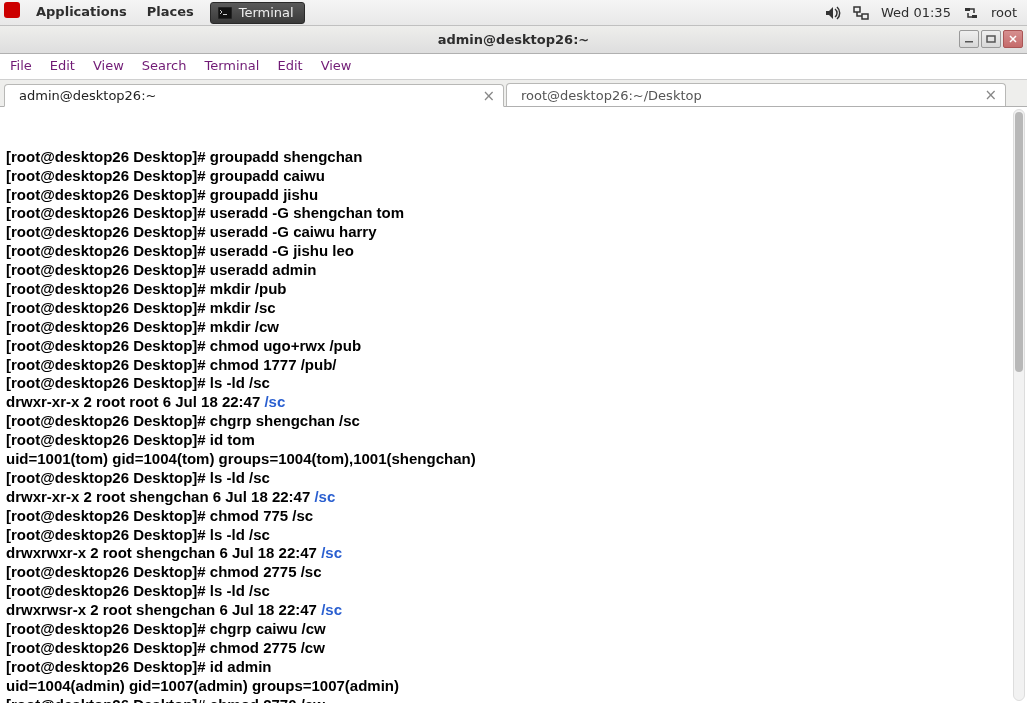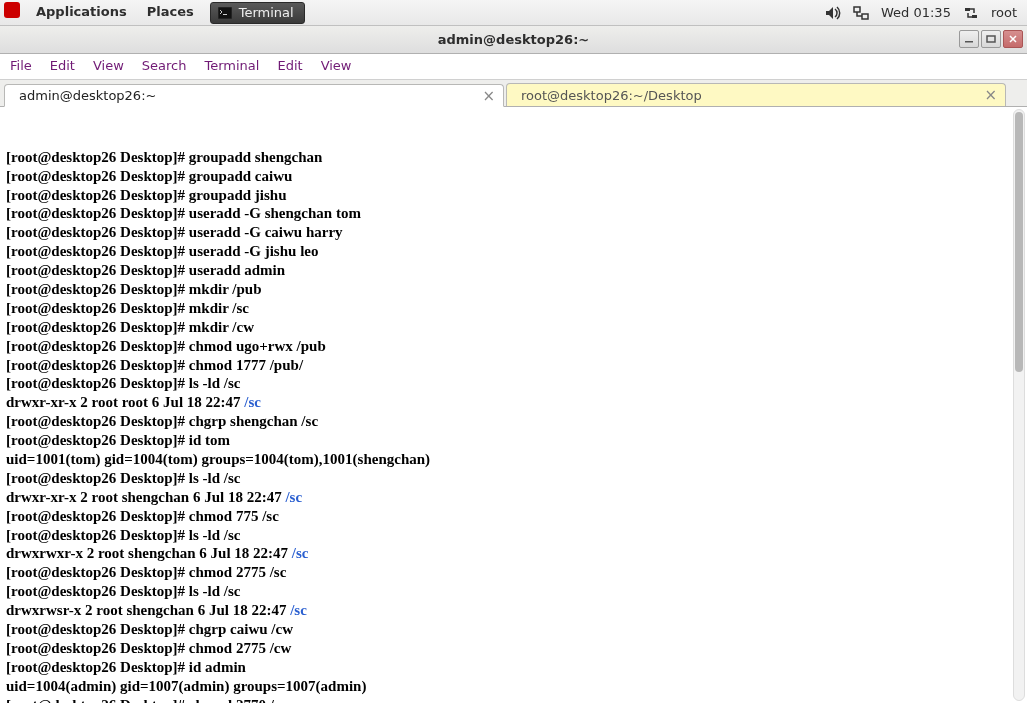--- a/index.html
+++ b/index.html
@@ -60,38 +60,38 @@
       background:#eeeeec;
       height:28px;
       border-top:1px solid #d0d0d0;
       border-bottom:1px solid #b0b0b0;
       padding-top:3px;
       padding-left:4px;
     }
     .tab {
       display:flex; align-items:center; justify-content:space-between;
       flex:1; max-width:500px;
-      background:#fef9c3;
+      background:#ffffff;
       border:1px solid #b8b8b6;
       border-bottom:none;
       border-radius:4px 4px 0 0;
       padding:0 8px 0 14px;
       color:#555;
       cursor:pointer;
       margin-right:2px;
     }
     .tab.active {
       background:#fff;
       color:#222;
       position:relative; top:1px;
       border-bottom:1px solid #fff;
     }
     .tab-close { color:#888; font-size:15px; font-weight:400; cursor:pointer; }
     .terminal-body {
-      font-family: Liberation Serif, serif;
+      font-family: Liberation Sans, sans-serif;
       font-size: 15px;
       font-weight:600;
       color:#000;
       background:#fff;
       padding:3px 6px 0 6px;
       line-height:1.26;
       white-space:pre;
       height: calc(708px - 26px - 28px - 30px - 28px);
       overflow:hidden;
       position:relative;

